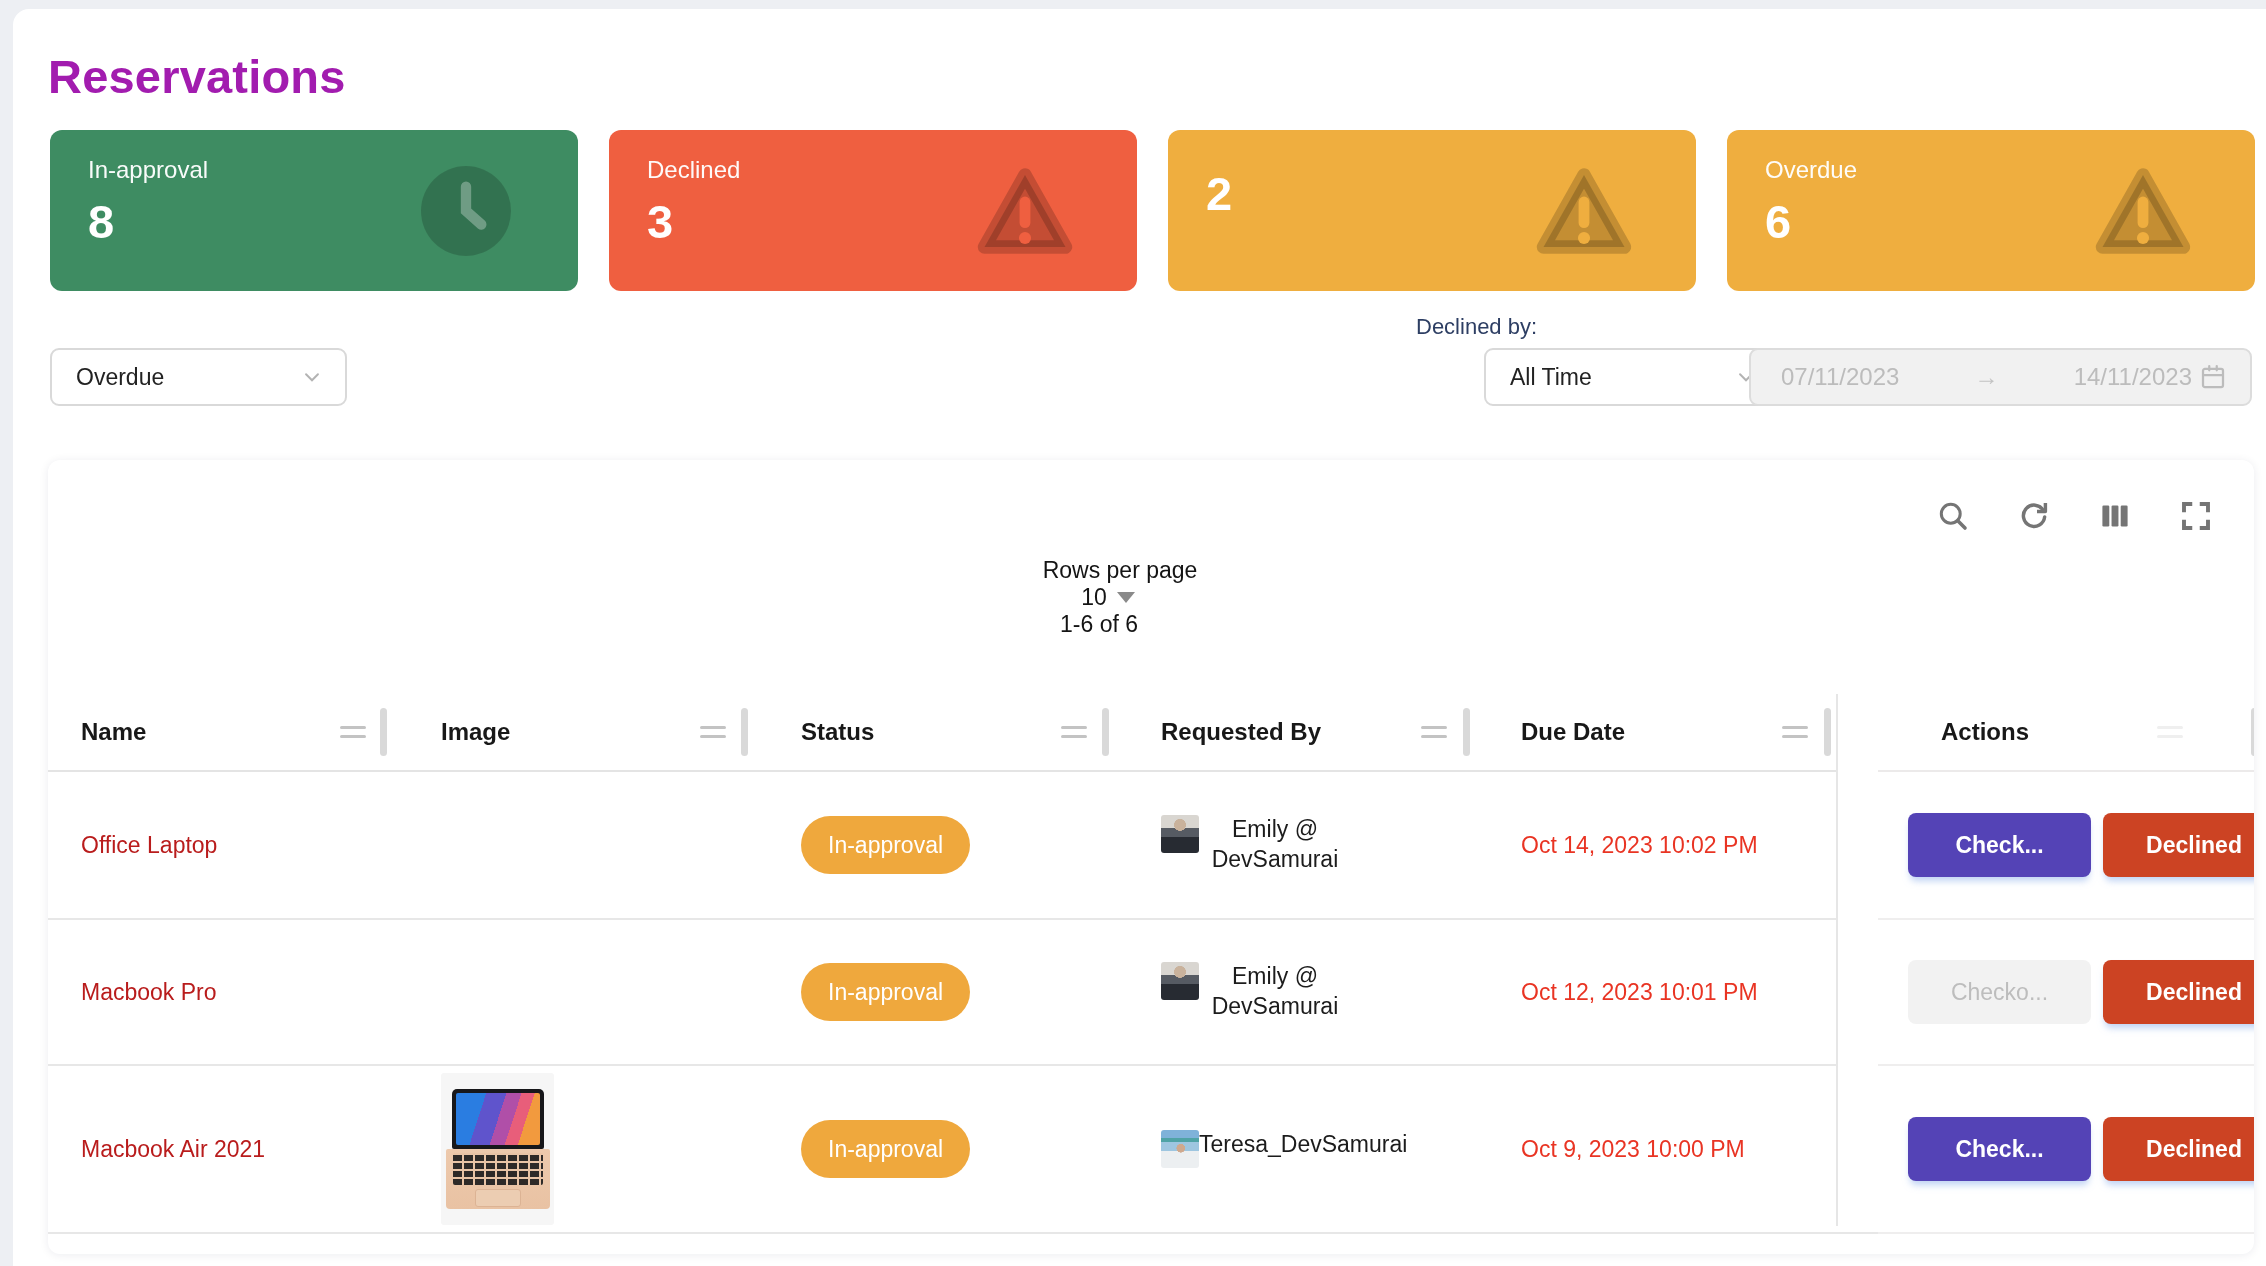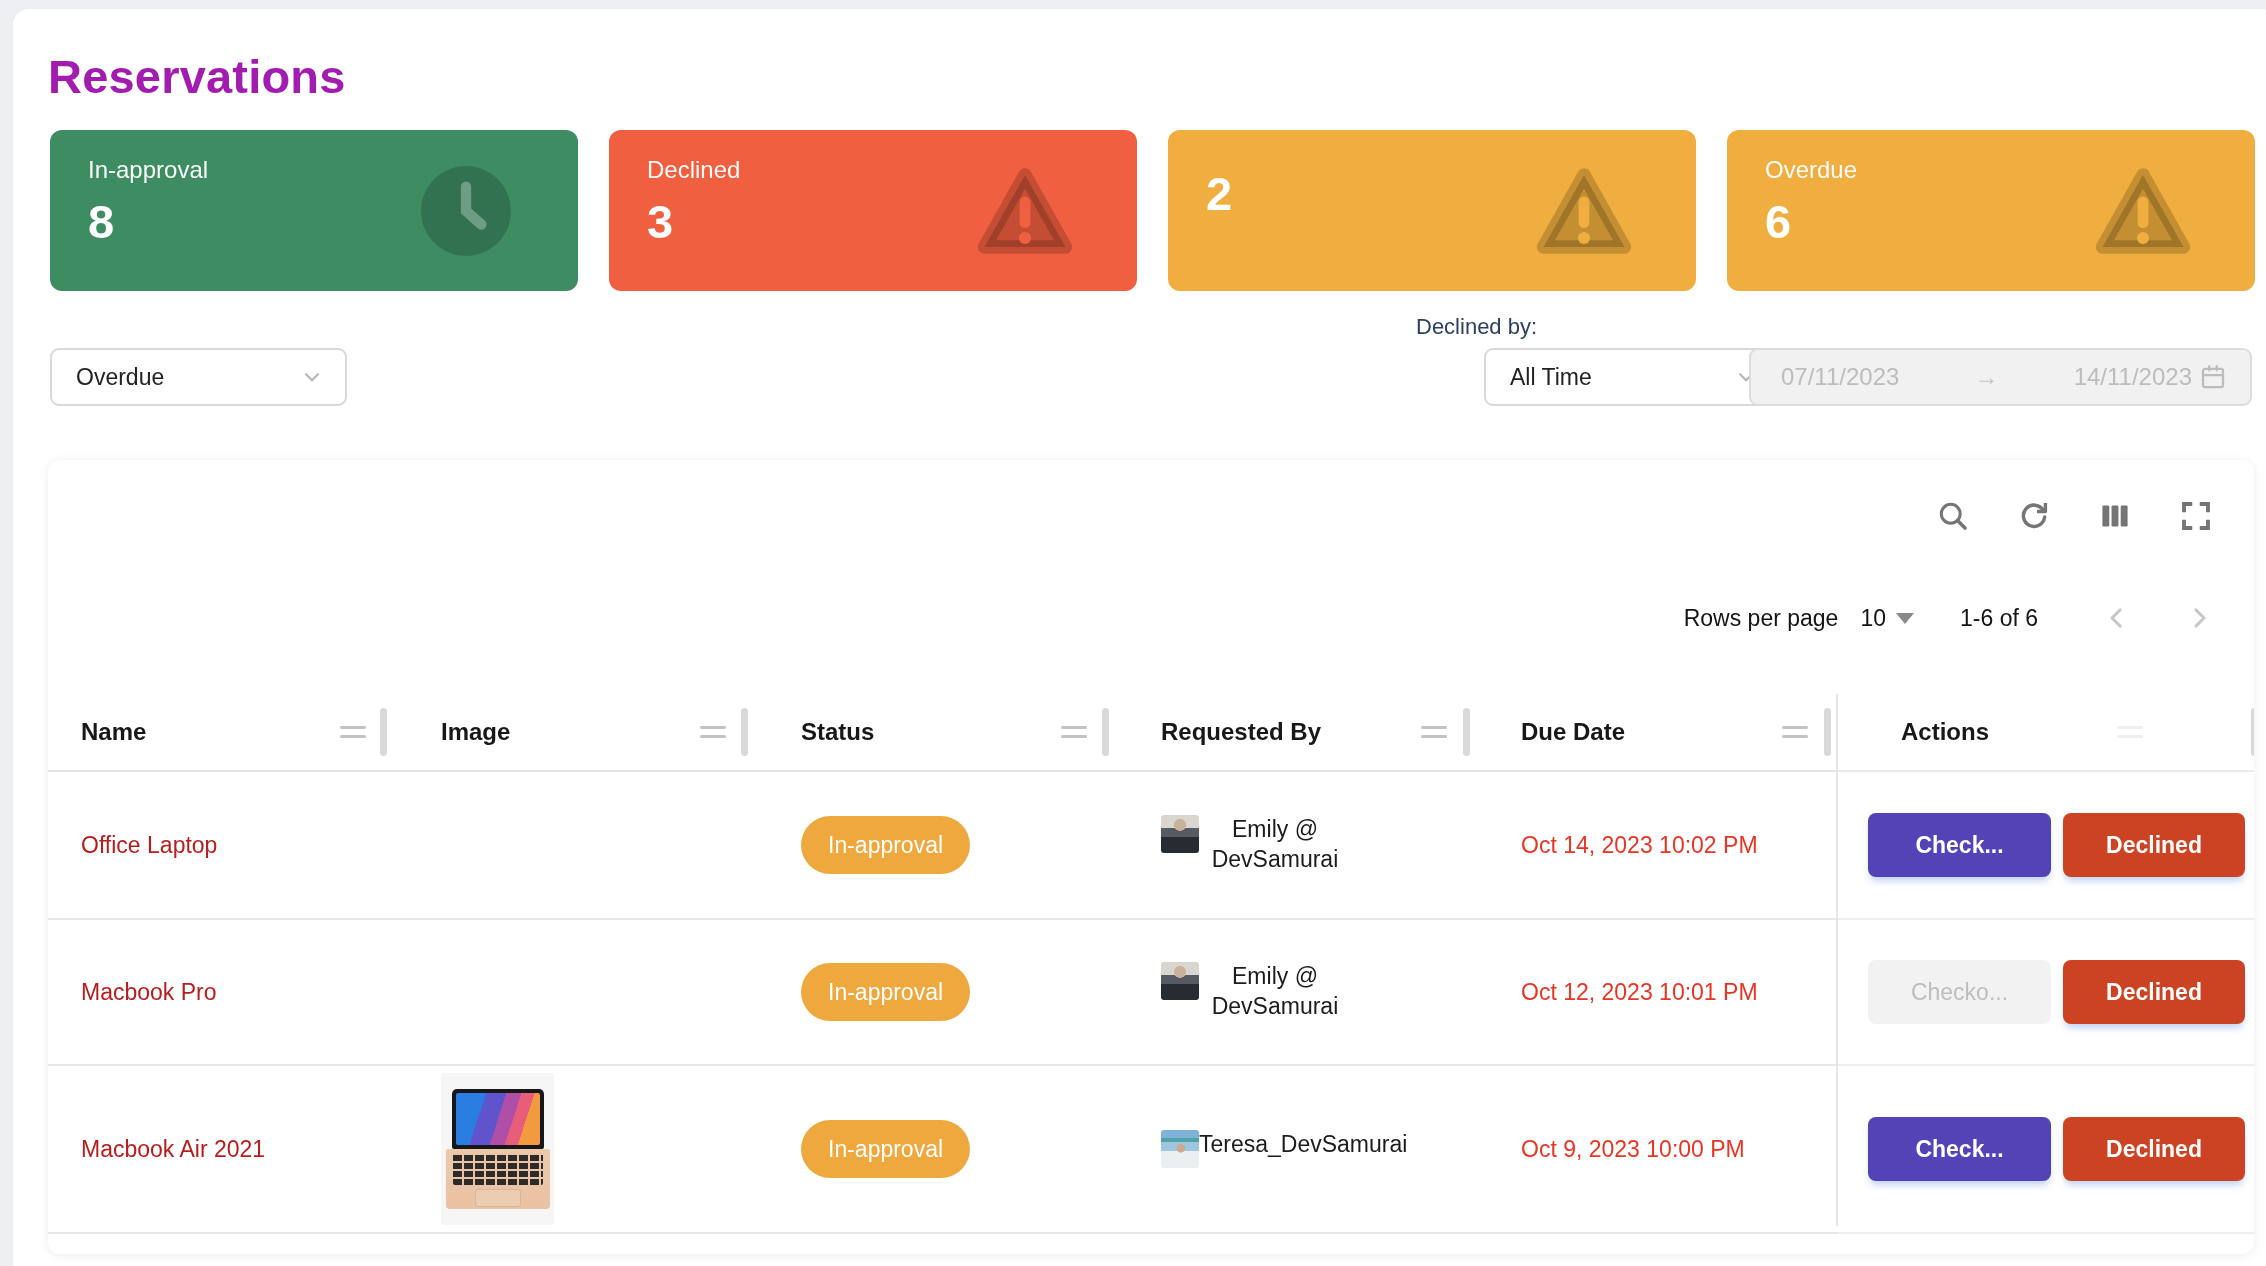--- a/index.html
+++ b/index.html
@@ -33,21 +33,21 @@
   .daterange svg { width:30px; height:30px; margin-left:auto; }
 
   
   .tcard { position:relative; margin:52px 0 0 35px; width:2206px; height:794px;
            background:#fff; border-radius:12px; box-shadow:0 1px 10px rgba(15,30,60,.08); overflow:hidden; }
 
   .toolbar { display:flex; justify-content:flex-end; align-items:center; gap:45px; padding:38px 40px 0 0; height:74px; }
   .tool-btn { width:36px; height:36px; cursor:pointer; }
   .tool-btn svg { width:36px; height:36px; }
 
-  .pagebar { display:flex; justify-content:flex-end; align-items:center; padding-right:40px; margin-top:64px; height:40px; font-size:23px; color:#141414; }
+  .pagebar { display:flex; justify-content:flex-end; align-items:center; padding-right:40px; margin-top:64px; height:40px; font-size:23px; color:#141414;flex-direction:column; }
   .pagebar .rpp-label { margin-right:22px; }
   .pagebar .rpp-value { display:flex; align-items:center; gap:10px; cursor:pointer; margin-right:46px; }
   .caret-down { width:0; height:0; border-left:9px solid transparent; border-right:9px solid transparent; border-top:11px solid #8a8a8a; }
   .pagebar .range { margin-right:64px; }
   .page-chevron { width:30px; height:30px; cursor:pointer; }
   .page-chevron + .page-chevron { margin-left:52px; }
 
   .tscroll { position:relative; margin-top:56px; }
 
   .thead { position:relative; height:78px; border-bottom:2px solid #e4e4e4; }
@@ -87,21 +87,21 @@
   .laptop .screen i { display:block; width:100%; height:100%; border-radius:2px;
       background:linear-gradient(108deg,#2a7de1 0 30%,#5f54cc 30% 50%,#b04fa8 50% 65%,#e85e7a 65% 78%,#f29a3e 78% 100%); }
   .laptop .deck { width:104px; height:60px; background:linear-gradient(180deg,#edc9ac,#e9c2a3); border-radius:2px 2px 4px 4px; display:flex; flex-direction:column; align-items:center; padding-top:4px; }
   .laptop .keys { width:90px; height:32px; background-color:#2e2a28;
       background-image:repeating-linear-gradient(90deg, rgba(0,0,0,0) 0 9px, #e9c4a6 9px 11px),
                        repeating-linear-gradient(0deg, rgba(0,0,0,0) 0 6px, #e9c4a6 6px 8px);
       border-radius:2px; }
   .laptop .trackpad { width:46px; height:18px; margin-top:4px; background:#eccdb2; border:1px solid #dcb394; border-radius:3px; }
 
   
-  .apanel { position:absolute; top:0; right:0; bottom:8px; width:418px; background:#fff; border-left:2px solid #e6e6e6; }
+  .apanel { position:absolute; top:0; right:0; bottom:8px; width:418px; background:#fff; border-left:2px solid #e6e6e6;padding-left:40px; }
   .apanel .ahead { position:relative; height:78px; border-bottom:2px solid #eceaea; display:flex; align-items:center; }
   .apanel .ahead .th-label { margin-left:63px; font-size:24px; font-weight:700; color:#181818; }
   .arow { position:relative; border-bottom:2px solid #efeeee; display:flex; align-items:center; gap:12px; padding-left:30px; }
 
   .btn { display:inline-flex; align-items:center; justify-content:center; height:64px; border:none;
          border-radius:8px; font-size:23px; font-weight:700; cursor:pointer;
          font-family:"Liberation Sans","DejaVu Sans",sans-serif; }
   .btn.primary { min-width:183px; background:#5443b6; color:#fff; box-shadow:0 6px 7px -2px rgba(140,175,235,.55); }
   .btn.danger  { min-width:182px; background:#cc4323; color:#fff; box-shadow:0 6px 7px -2px rgba(140,175,235,.55); }
   .btn.disabled{ min-width:183px; background:#f2f2f2; color:#bdbdbd; cursor:default; font-weight:400; }

